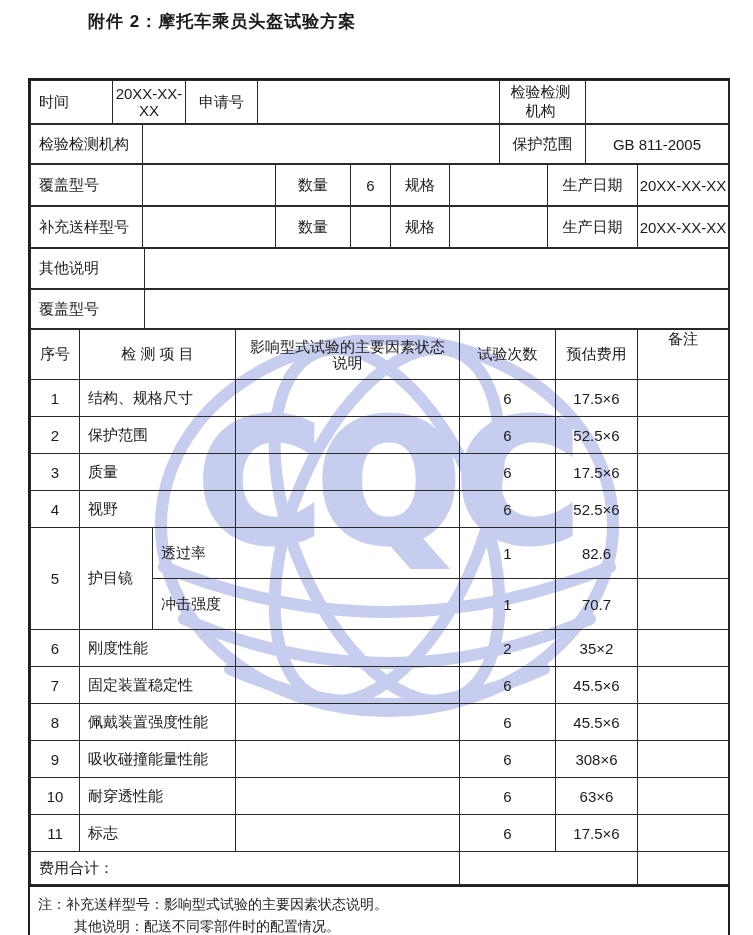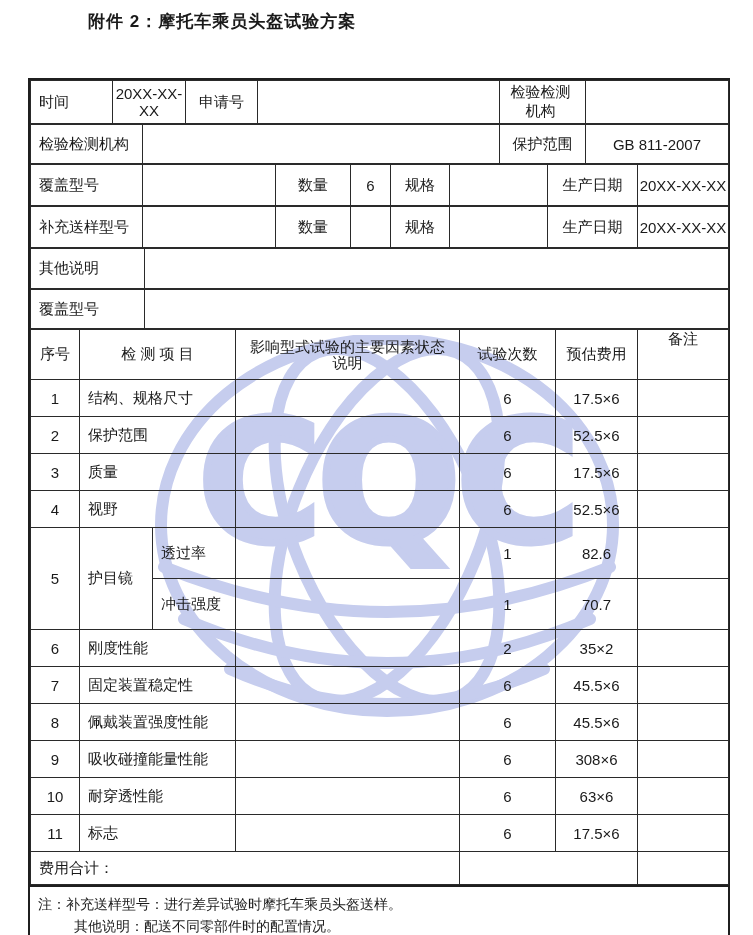--- a/index.html
+++ b/index.html
@@ -86,21 +86,21 @@
         <col style="width:112px">
         <col style="width:357px">
         <col style="width:86px">
         <col style="width:143px">
       </colgroup>
     <tbody>
         <tr class="h38">
       <td class="lbl">检验检测机构</td>
       <td></td>
       <td class="ctr">保护范围</td>
-      <td class="ctr">GB 811-2007</td>
+      <td class="ctr">GB 811-2005</td>
     </tr>
   </tbody>
     </table>
 
   <table>
     <colgroup>
         <col style="width:112px">
         <col style="width:133px">
         <col style="width:75px">
         <col style="width:40px">
@@ -295,18 +295,18 @@
 
     <tr class="trow">
       <td colspan="4" class="lbl">费用合计：</td>
       <td colspan="2"></td>
       <td></td>
     </tr>
   </tbody>
     </table>
 
   <div class="notes">
-    <div class="n1">注：补充送样型号：进行差异试验时摩托车乘员头盔送样。</div>
+    <div class="n1">注：补充送样型号：影响型式试验的主要因素状态说明。</div>
     <div class="n2">其他说明：配送不同零部件时的配置情况。</div>
 
   </div>
 
 </div>
 
 </body></html>

